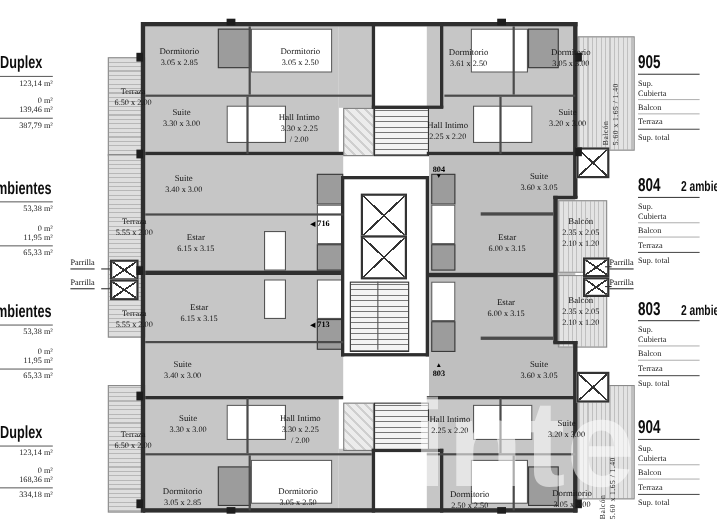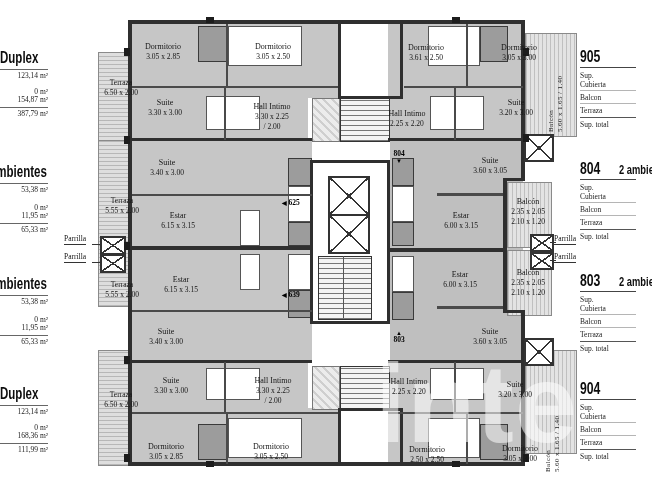--- a/index.html
+++ b/index.html
@@ -58,21 +58,21 @@
 </head>
 <body>
 
 <div class="stage">
 
   <div class="lblock" style="top:50px">
     <div class="ttl"><span class="cond">Duplex</span></div>
     <div class="rule"></div>
     <div class="val">123,14 m²</div>
     <div class="val" style="margin-top:7px">0 m²</div>
-    <div class="val">154,87 m²</div>
+    <div class="val">139,46 m²</div>
     <div class="rule"></div>
     <div class="val">387,79 m²</div>
   </div>
 
   <div class="lblock" style="top:164px">
     <div class="ttl" style="margin-left:-12px"><span class="cond">Ambientes</span></div>
     <div class="rule"></div>
     <div class="val">53,38 m²</div>
     <div class="val" style="margin-top:9px">0 m²</div>
     <div class="val">11,95 m²</div>
@@ -90,21 +90,21 @@
     <div class="val">65,33 m²</div>
   </div>
 
   <div class="lblock" style="top:386px">
     <div class="ttl"><span class="cond">Duplex</span></div>
     <div class="rule"></div>
     <div class="val">123,14 m²</div>
     <div class="val" style="margin-top:7px">0 m²</div>
     <div class="val">168,36 m²</div>
     <div class="rule"></div>
-    <div class="val">111,99 m²</div>
+    <div class="val">334,18 m²</div>
   </div>
 
   <div class="rblock" style="top:48px">
     <div class="numrow"><span class="cond num">905</span></div>
     <div class="lab">Sup.</div>
     <div class="lab u">Cubierta</div>
     <div class="lab u">Balcon</div>
     <div class="lab u2">Terraza</div>
     <div class="lab">Sup. total</div>
   </div>
@@ -382,22 +382,22 @@
 
   <div class="vlab" style="left:547px;top:46px;height:86px">
     <span class="vt">Balcón</span>
     <span class="vt">5.60 x 1.65 / 1.40</span>
   </div>
   <div class="vlab" style="left:544px;top:386px;height:86px">
     <span class="vt">Balcón</span>
     <span class="vt">5.60 x 1.65 / 1.40</span>
   </div>
 
-  <div class="marker" style="left:282px;top:198px"><span class="tri">◀</span> <span>625</span></div>
-  <div class="marker" style="left:282px;top:290px"><span class="tri">◀</span> <span>639</span></div>
+  <div class="marker" style="left:282px;top:198px"><span class="tri">◀</span> <span>716</span></div>
+  <div class="marker" style="left:282px;top:290px"><span class="tri">◀</span> <span>713</span></div>
   <div class="markerV" style="left:399px;top:150px"><span>804</span><span class="tri">▼</span></div>
   <div class="markerV" style="left:399px;top:330px"><span class="tri">▲</span><span>803</span></div>
 
   <div class="parr" style="left:64px;top:234px">Parrilla</div>
   <div class="parr" style="left:64px;top:252px">Parrilla</div>
   <div class="parr" style="left:554px;top:234px">Parrilla</div>
   <div class="parr" style="left:554px;top:252px">Parrilla</div>
   <div class="abs" style="left:92px;top:244px;width:8px;height:1px;background:#333;z-index:8"></div>
   <div class="abs" style="left:92px;top:262px;width:8px;height:1px;background:#333;z-index:8"></div>
   <div class="abs" style="left:550px;top:242px;width:6px;height:1px;background:#333;z-index:8"></div>

